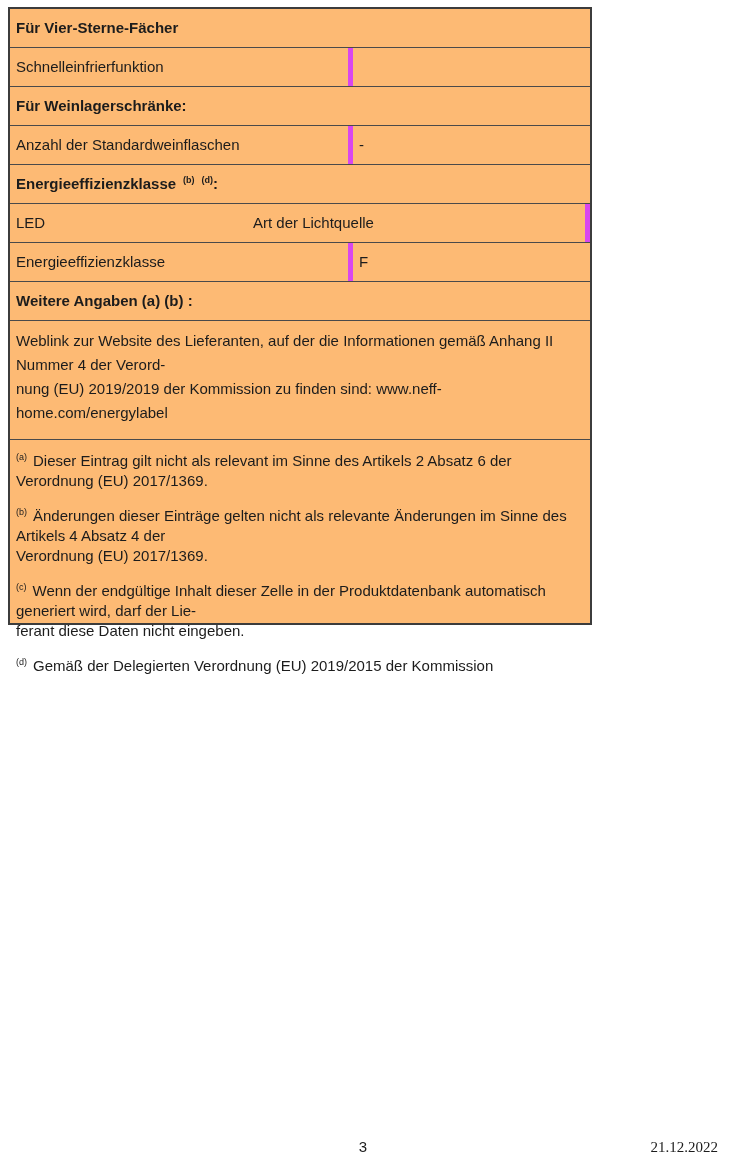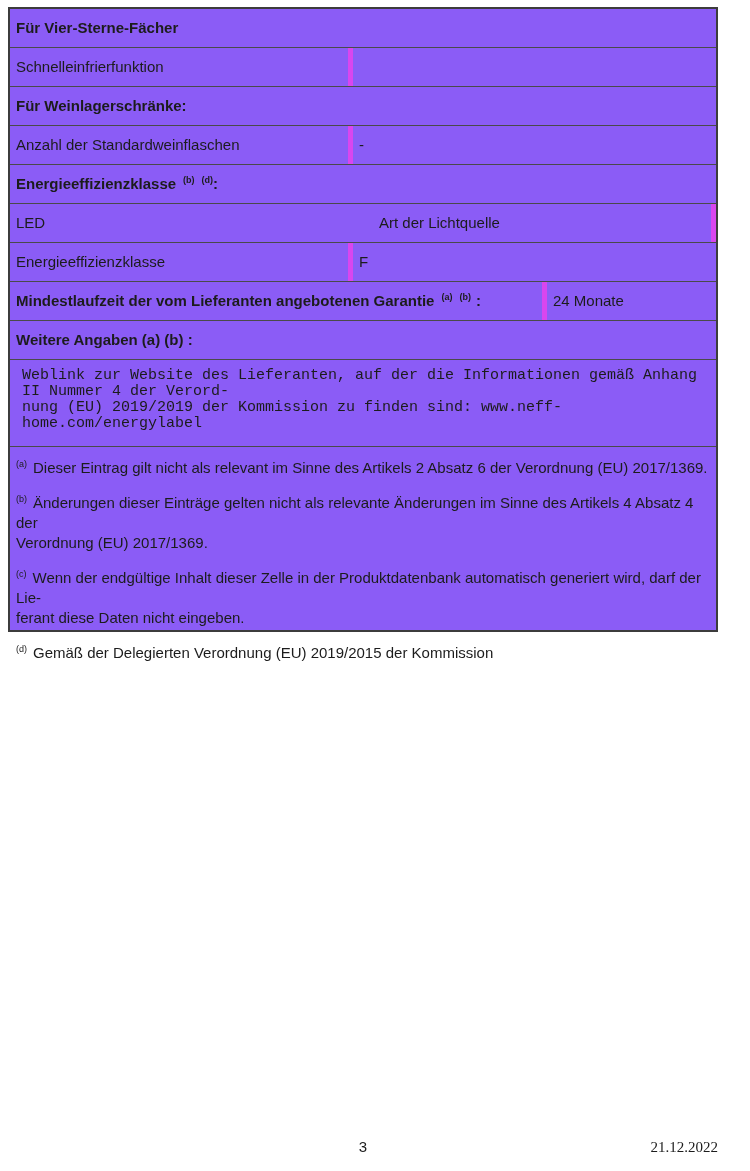--- a/index.html
+++ b/index.html
@@ -7,23 +7,23 @@
     width: 750px; height: 1171px;
     background: #ffffff;
     font-family: "Liberation Sans", sans-serif;
     color: #1c1c1c;
     position: relative;
     overflow: hidden;
   }
   .doc-table {
     position: absolute;
     left: 8px; top: 7px;
-    width: 710px;
+    width: 584px;
     border: 2px solid #3c3c3c;
-    background: #8b5cf6;
+    background: #fdba74;
   }
   .row {
     display: flex;
     border-bottom: 1px solid #4a4a4a;
   }
   .row:last-child { border-bottom: none; }
   .cell {
     font-size: 15px;
     line-height: 37px;
     height: 38px;
@@ -39,24 +39,23 @@
   sup.fn {
     font-size: 9px;
     font-weight: bold;
     line-height: 0;
     margin-left: 7px;
   }
   .suffix-sp { margin-left: 5px; }
   .row.textrow { display: block; }
   .row.textrow .cell {
     height: auto;
-    line-height: 16px;
-    padding: 8px 5px 14px 12px;
+    line-height: 24px;
+    padding: 8px 5px 14px 6px;
     white-space: normal;
-    font-family: Liberation Mono, monospace;
   }
   .ml { white-space: pre-line; }
   .row.notes {
     display: block;
     padding: 11px 5px 9px 6px;
     height: 183px;
   }
   .note {
     font-size: 15px;
     line-height: 20px;
@@ -118,24 +117,20 @@
   <div class="row kv">
     <div class="cell value">LED</div>
     <div class="cell label">Art der Lichtquelle</div>
   </div>
 
   <div class="row kv">
     <div class="cell label">Energieeffizienzklasse</div>
     <div class="cell value">F</div>
   </div>
 
-  <div class="row kv wide">
-    <div class="cell label bold"><span>Mindestlaufzeit der vom Lieferanten angebotenen Garantie</span><sup class="fn">(a)</sup><sup class="fn">(b)</sup><span class="suffix-sp">:</span></div>
-    <div class="cell value">24 Monate</div>
-  </div>
 
   <div class="row">
     <div class="cell full bold">Weitere Angaben (a) (b) :</div>
   </div>
 
   <div class="row textrow">
     <div class="cell full"><span class="ml">Weblink zur Website des Lieferanten, auf der die Informationen gemäß Anhang II Nummer 4 der Verord-
 nung (EU) 2019/2019 der Kommission zu finden sind: www.neff-home.com/energylabel</span></div>
   </div>
 

